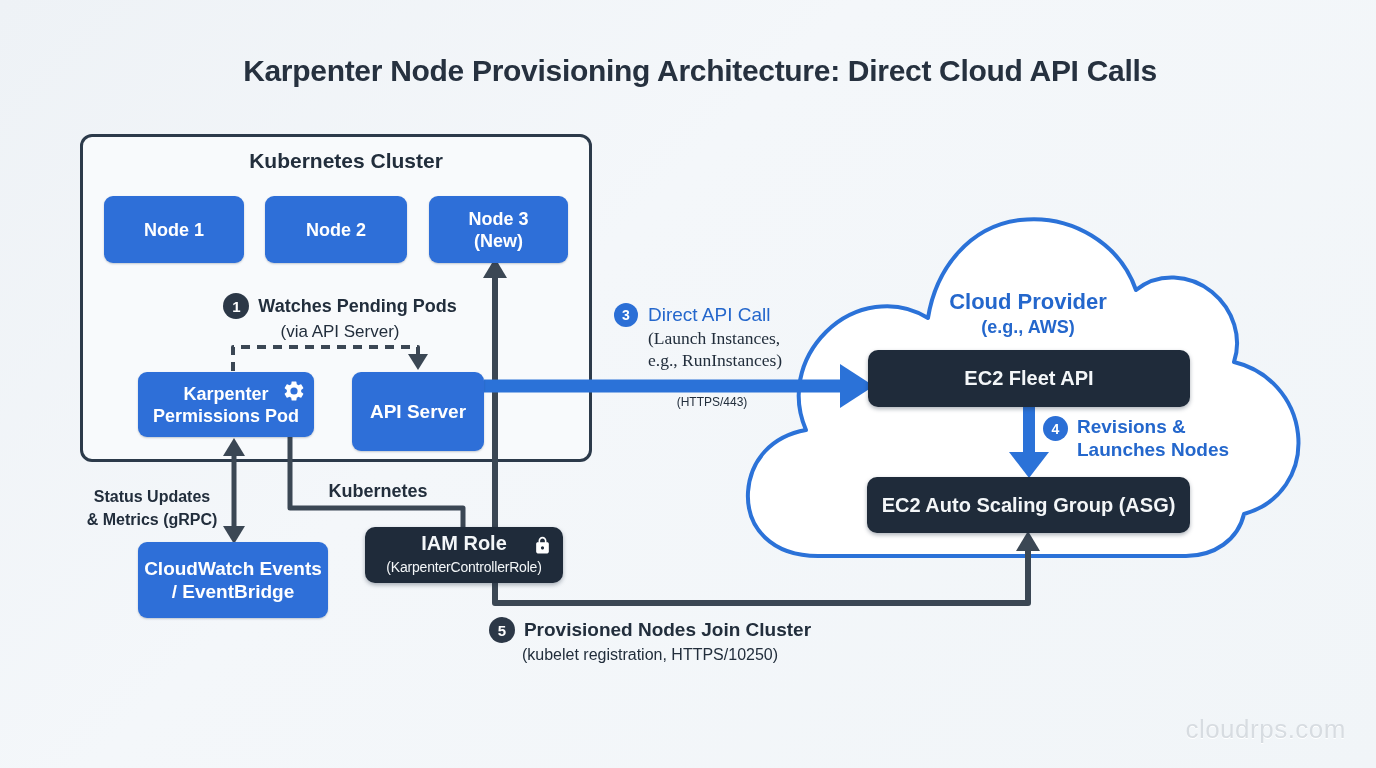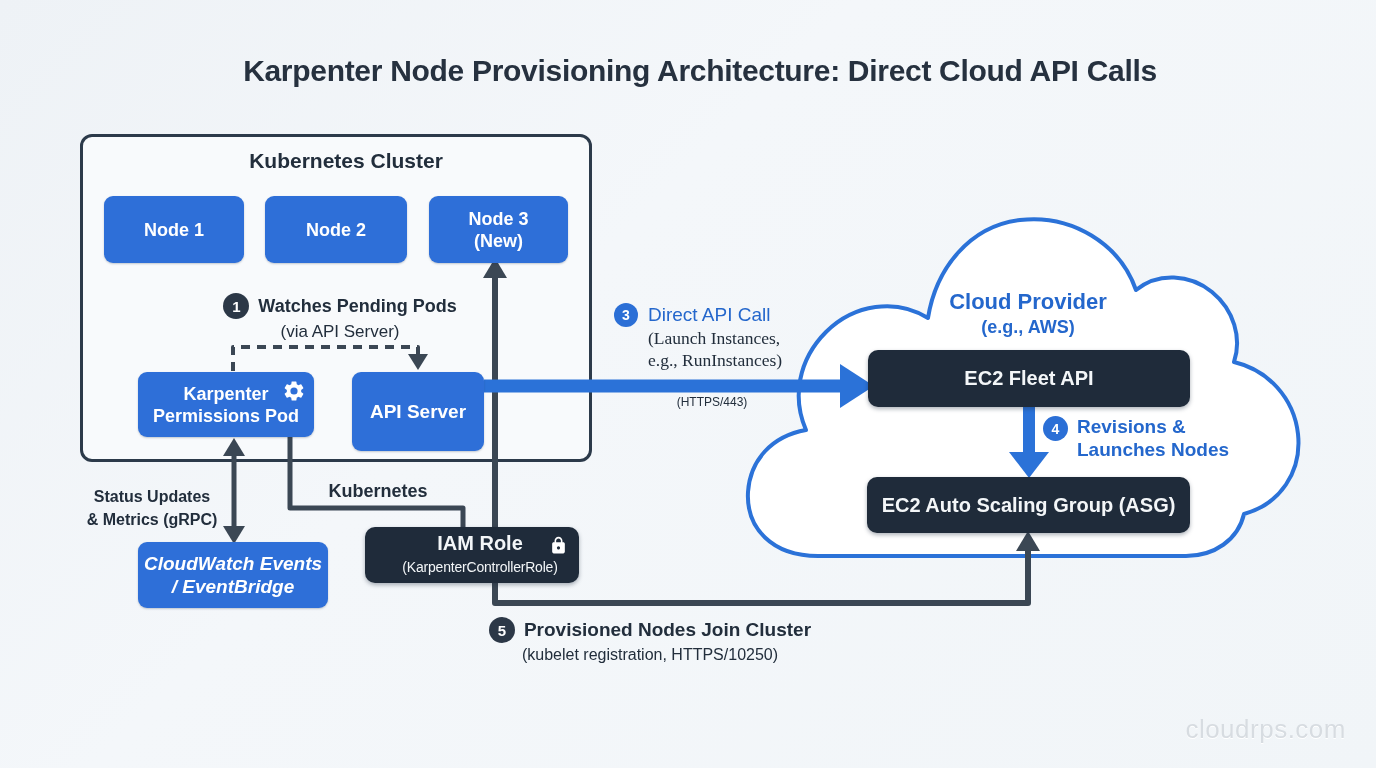--- a/index.html
+++ b/index.html
@@ -21,28 +21,28 @@
 
   .bluebox{background:#2e6fd8; border-radius:9px; color:#fff; font-weight:700;
     display:flex; flex-direction:column; align-items:center; justify-content:center;
     text-align:center; z-index:3; box-shadow:0 1px 2px rgba(30,50,80,.25);}
   .node{top:196px; height:67px; font-size:18px; line-height:22px;}
   .node1{left:104px; width:140px;text-align:center;}
   .node2{left:265px; width:142px;}
   .node3{left:429px; width:139px;}
   .karpenter{left:138px; top:372px; width:176px; height:65px; font-size:18px; line-height:22px;}
   .apiserver{left:352px; top:372px; width:132px; height:79px; font-size:19px;}
-  .cloudwatch{left:138px; top:542px; width:190px; height:66px; font-size:19px; line-height:23px;font-style:italic;}
+  .cloudwatch{left:138px; top:542px; width:190px; height:76px; font-size:19px; line-height:23px;}
 
   .darkbox{background:#1f2b3a; border-radius:10px; color:#f3f6f8; font-weight:600;
     display:flex; flex-direction:column; align-items:center; justify-content:center;
     text-align:left; z-index:3; box-shadow:0 2px 4px rgba(20,35,55,.35);}
   .fleet{left:868px; top:350px; width:322px; height:57px; font-size:20px;}
   .asg{left:867px; top:477px; width:323px; height:56px; font-size:20px;}
-  .iam{left:365px; top:527px; width:198px; height:56px; font-size:20px; line-height:22px;padding-left:16px;}
+  .iam{left:365px; top:527px; width:198px; height:56px; font-size:20px; line-height:22px;}
   .iam .sub{font-size:14px; font-weight:400; letter-spacing:-.2px; margin-top:2px;}
 
   .gear{position:absolute; right:8px; top:7px; width:24px; height:24px;}
   .lock{position:absolute; right:11px; top:9px; width:19px; height:19px;}
 
   .badge{display:inline-flex; align-items:center; justify-content:center;
     width:26px; height:26px; border-radius:50%; color:#fff; font-size:15px; font-weight:700; flex:0 0 auto;}
   .badge.dark{background:#2c3847;}
   .badge.blue{background:#2b6fd6;}
 

